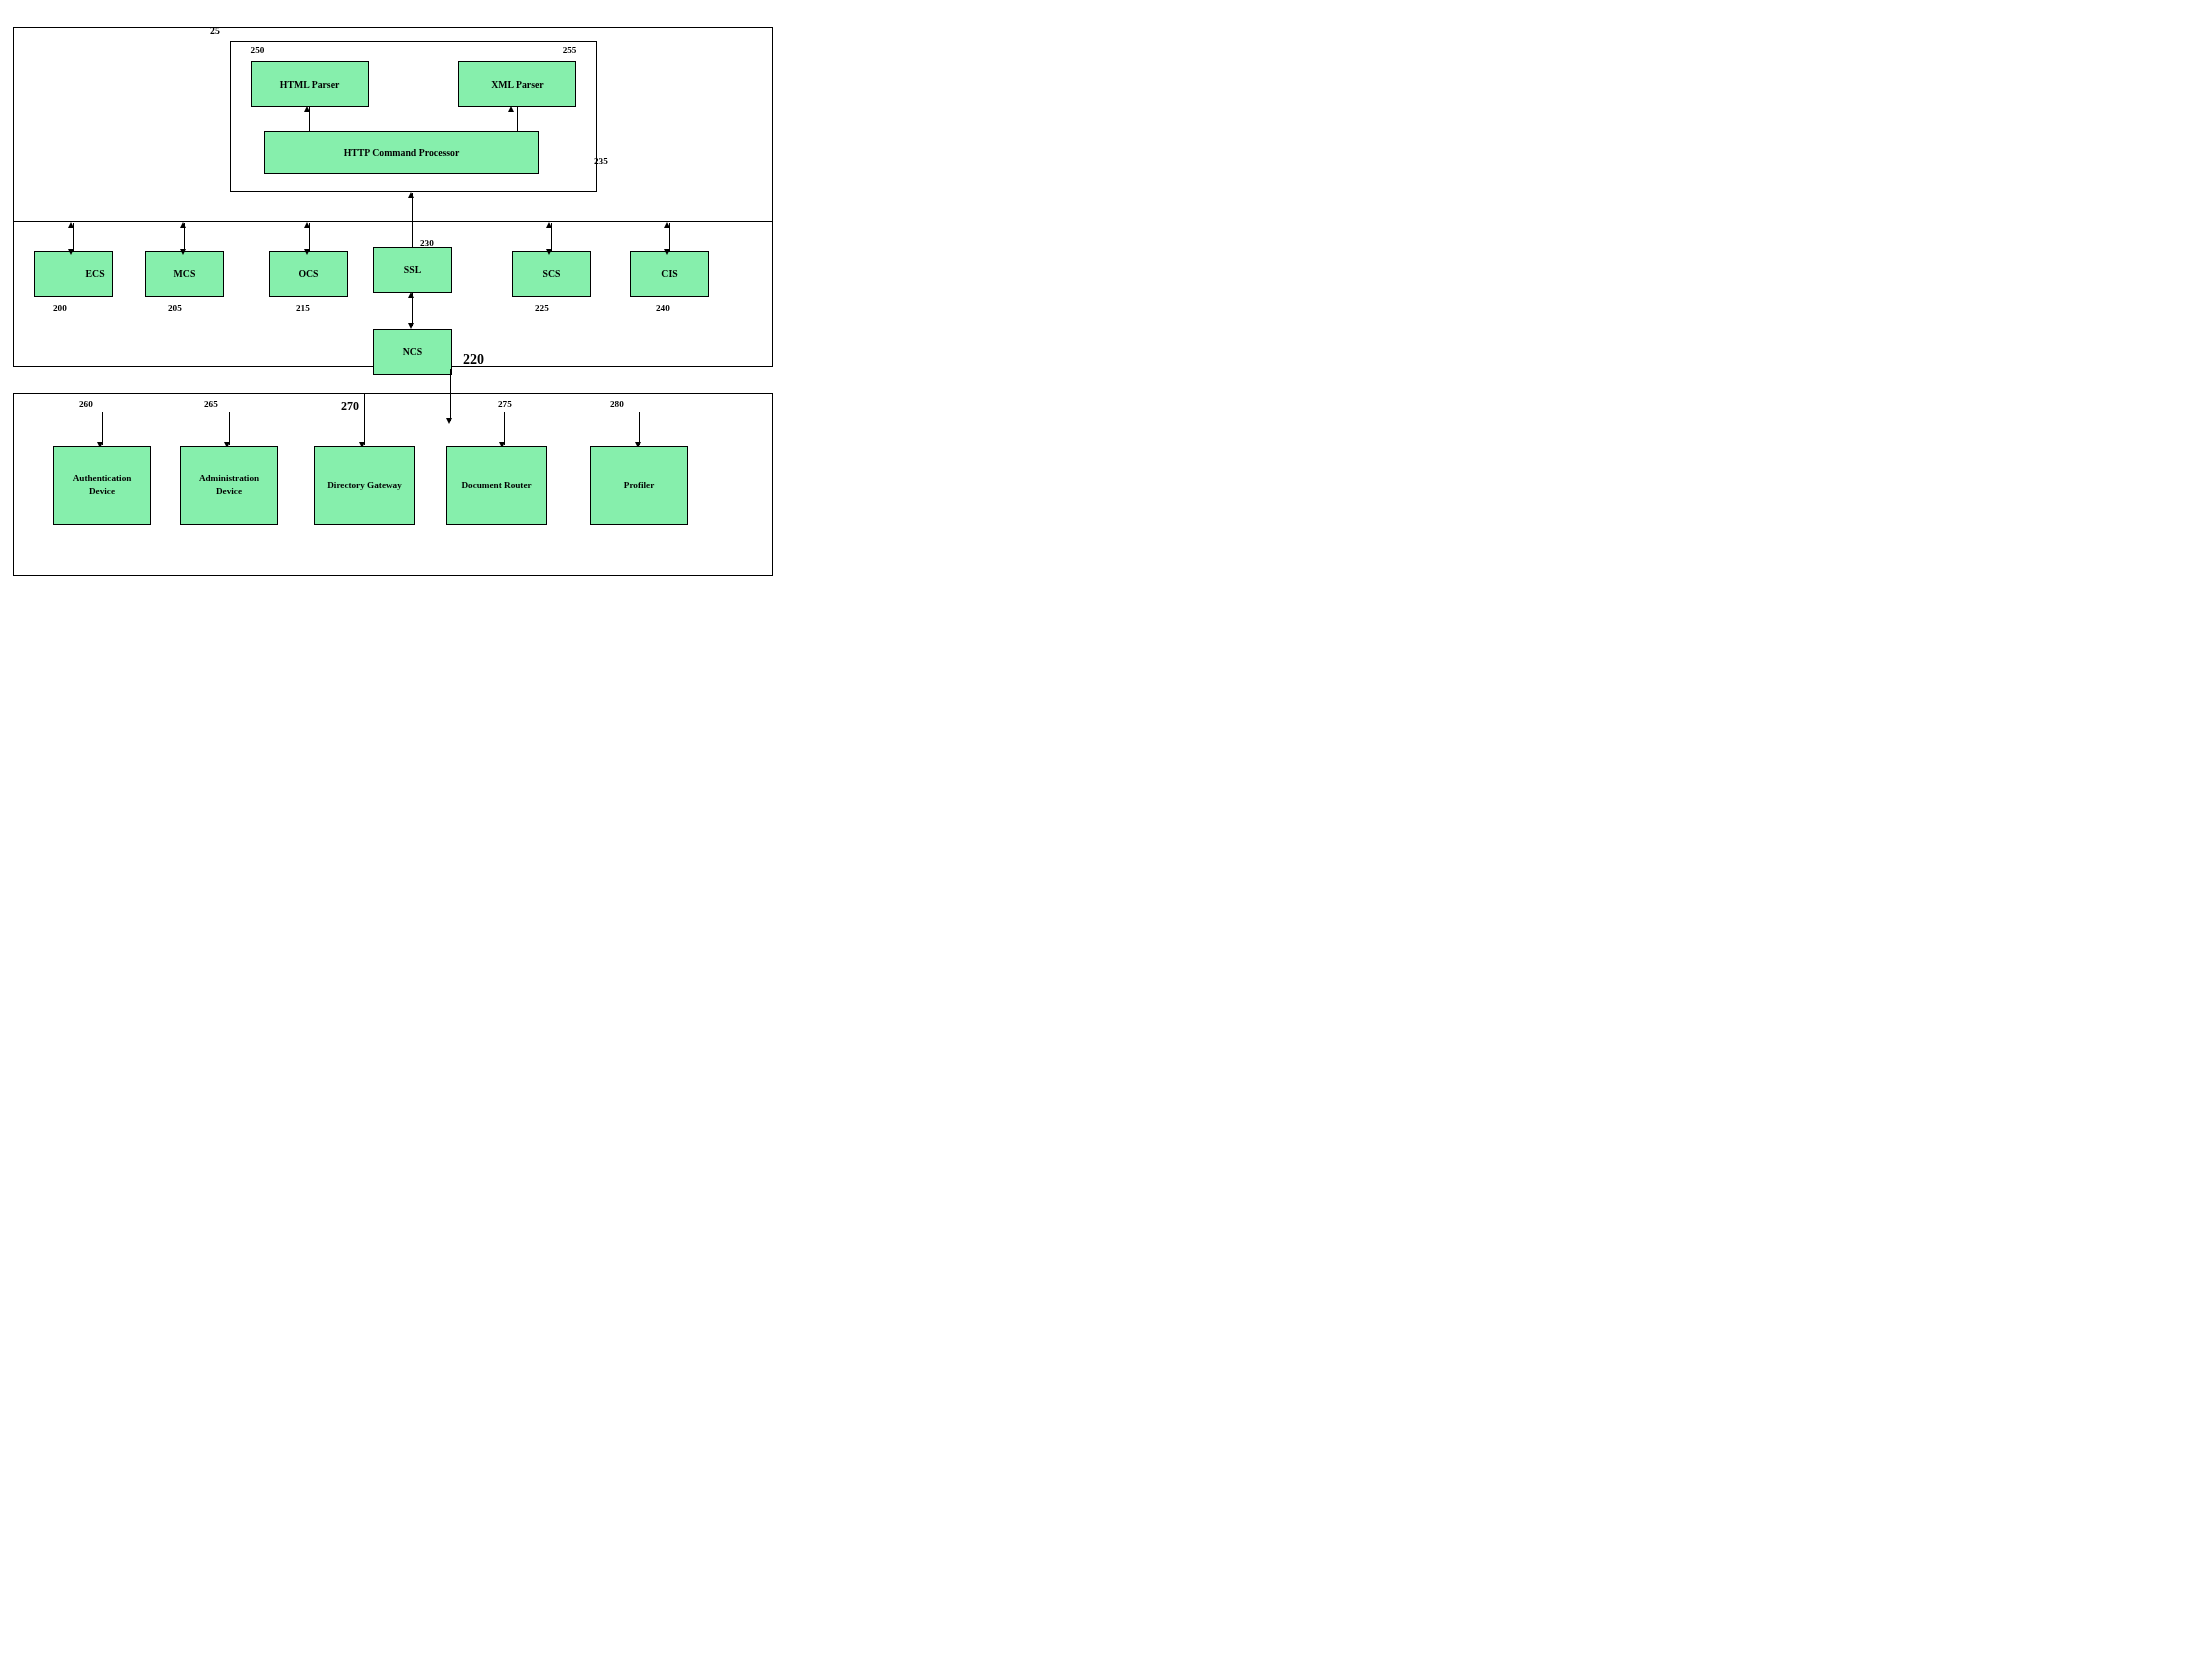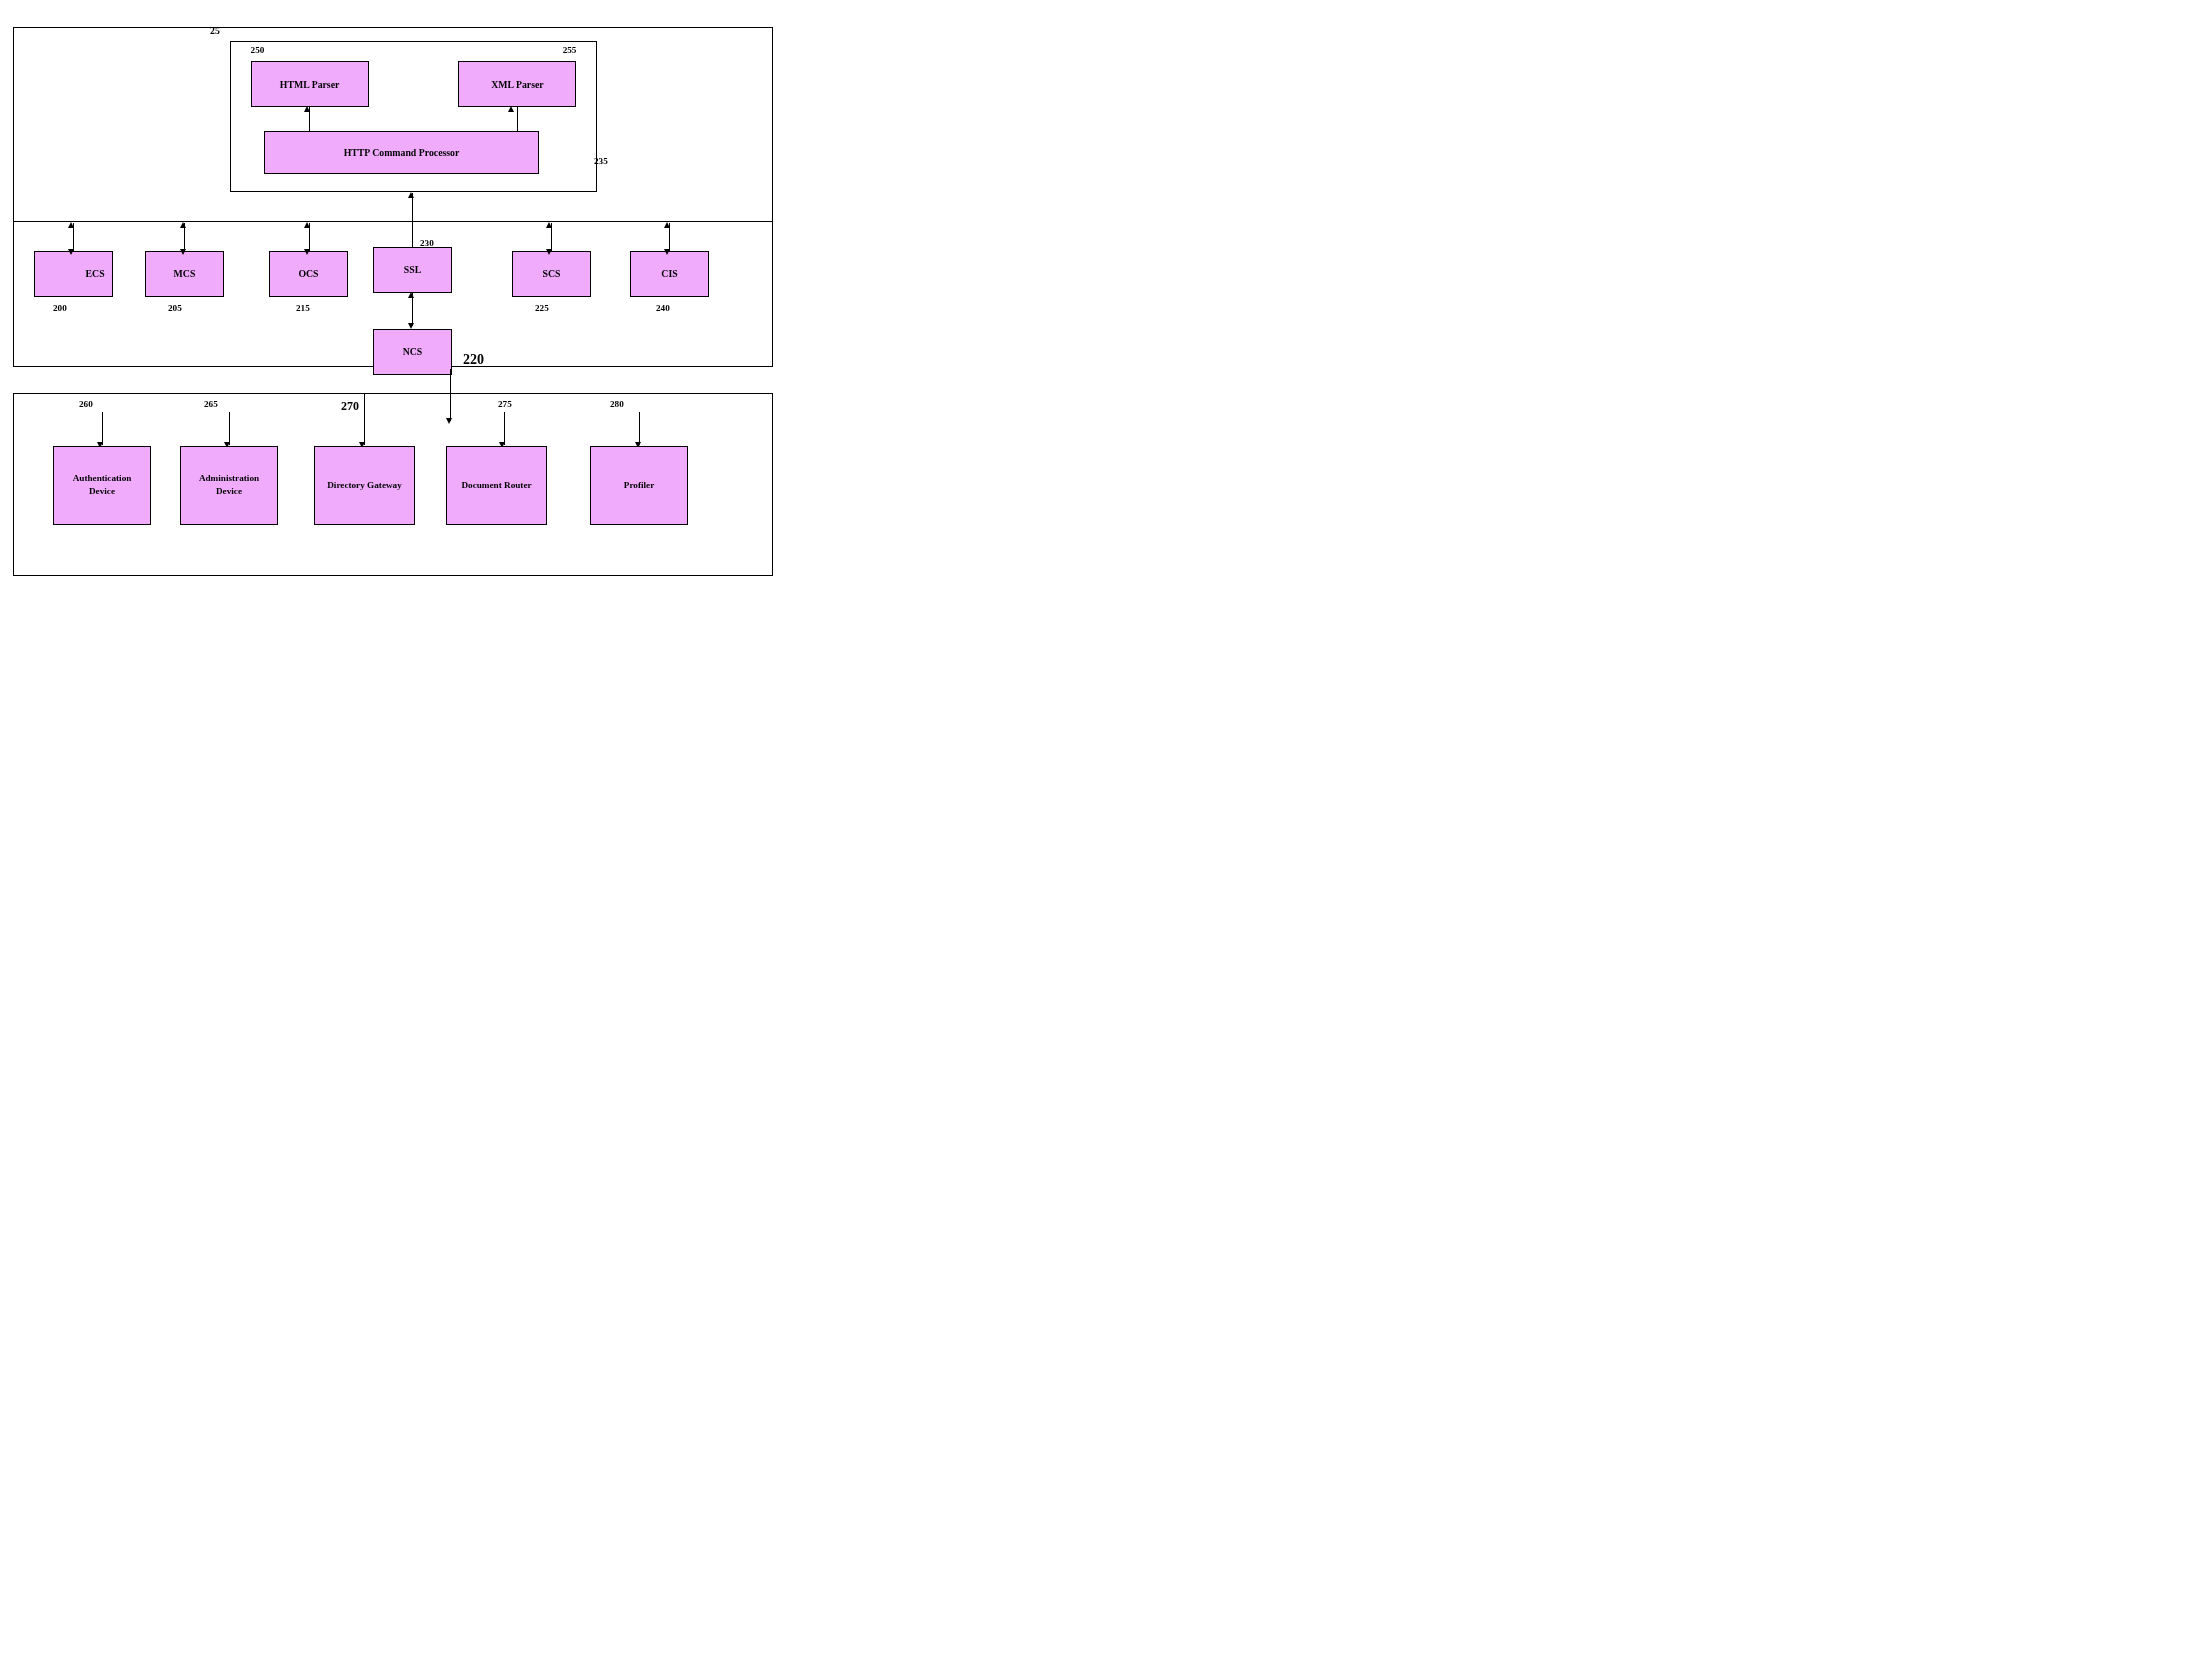--- a/index.html
+++ b/index.html
@@ -41,21 +41,21 @@
       position: absolute;
       right: -26px;
       bottom: 26px;
       font-size: 11.8px;
       font-weight: bold;
     }
 
     
     .comp-box {
       border: 1.3px solid #000;
-      background: #f0abfc;
+      background: #86efac;
       text-align: center;
       font-weight: bold;
       font-size: 9.8px;
       display: flex;
       align-items: center;
       justify-content: center;
       position: absolute;
     }
 
     

